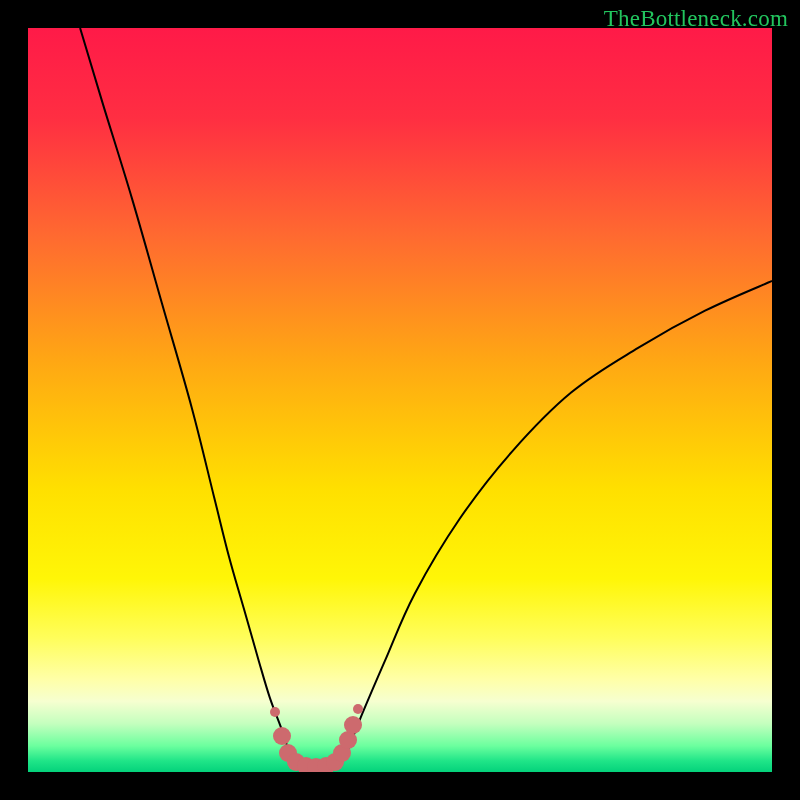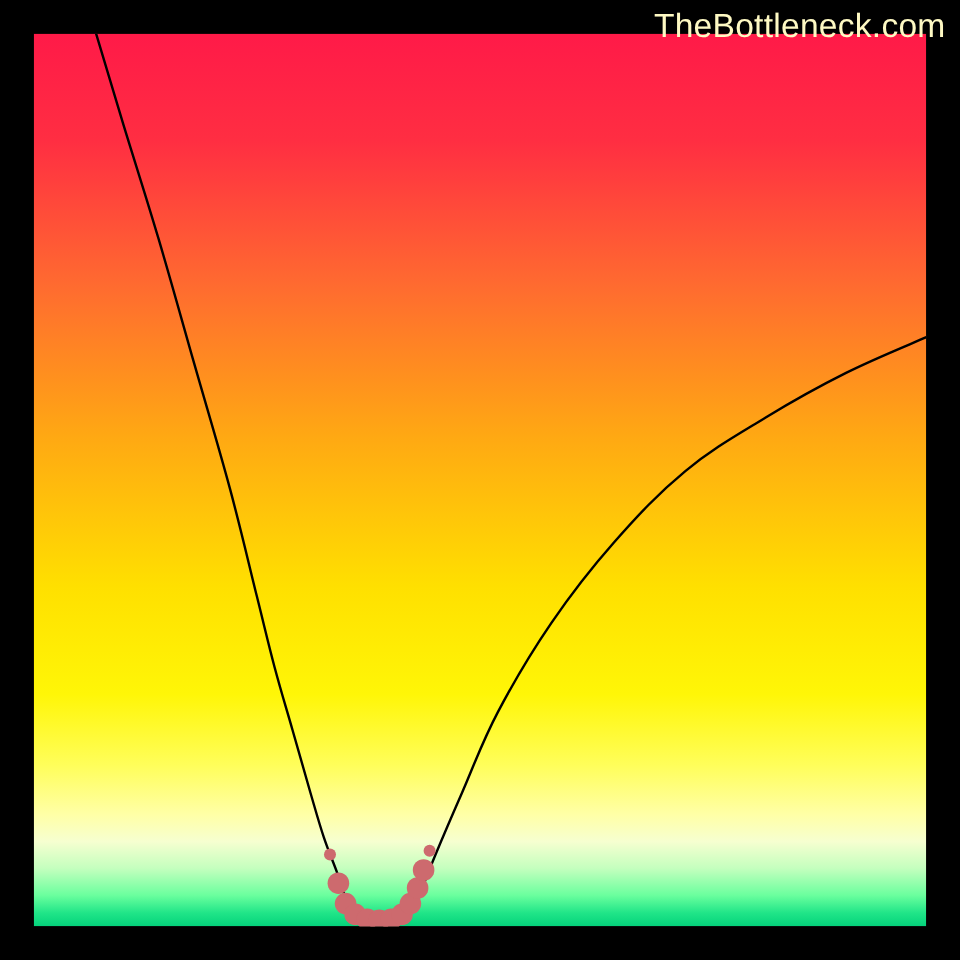--- a/index.html
+++ b/index.html
@@ -23,24 +23,25 @@
     position: absolute;
     left: 0;
     top: 0;
     width: 100%;
     height: 100%;
   }
   .watermark {
     position: absolute;
     top: 6px;
     right: 12px;
-    color: #fef9c3;
-    font-size: 28px;
+    color: #22c55e;
+    font-size: 23px;
     letter-spacing: 0.2px;
     z-index: 50;
+    font-family: Liberation Serif, serif;
   }
   svg.curve {
     position: absolute;
     left: 0; top: 0;
     width: 100%;
     height: 100%;
     z-index: 20;
   }
   .marker-layer {
     position: absolute;

